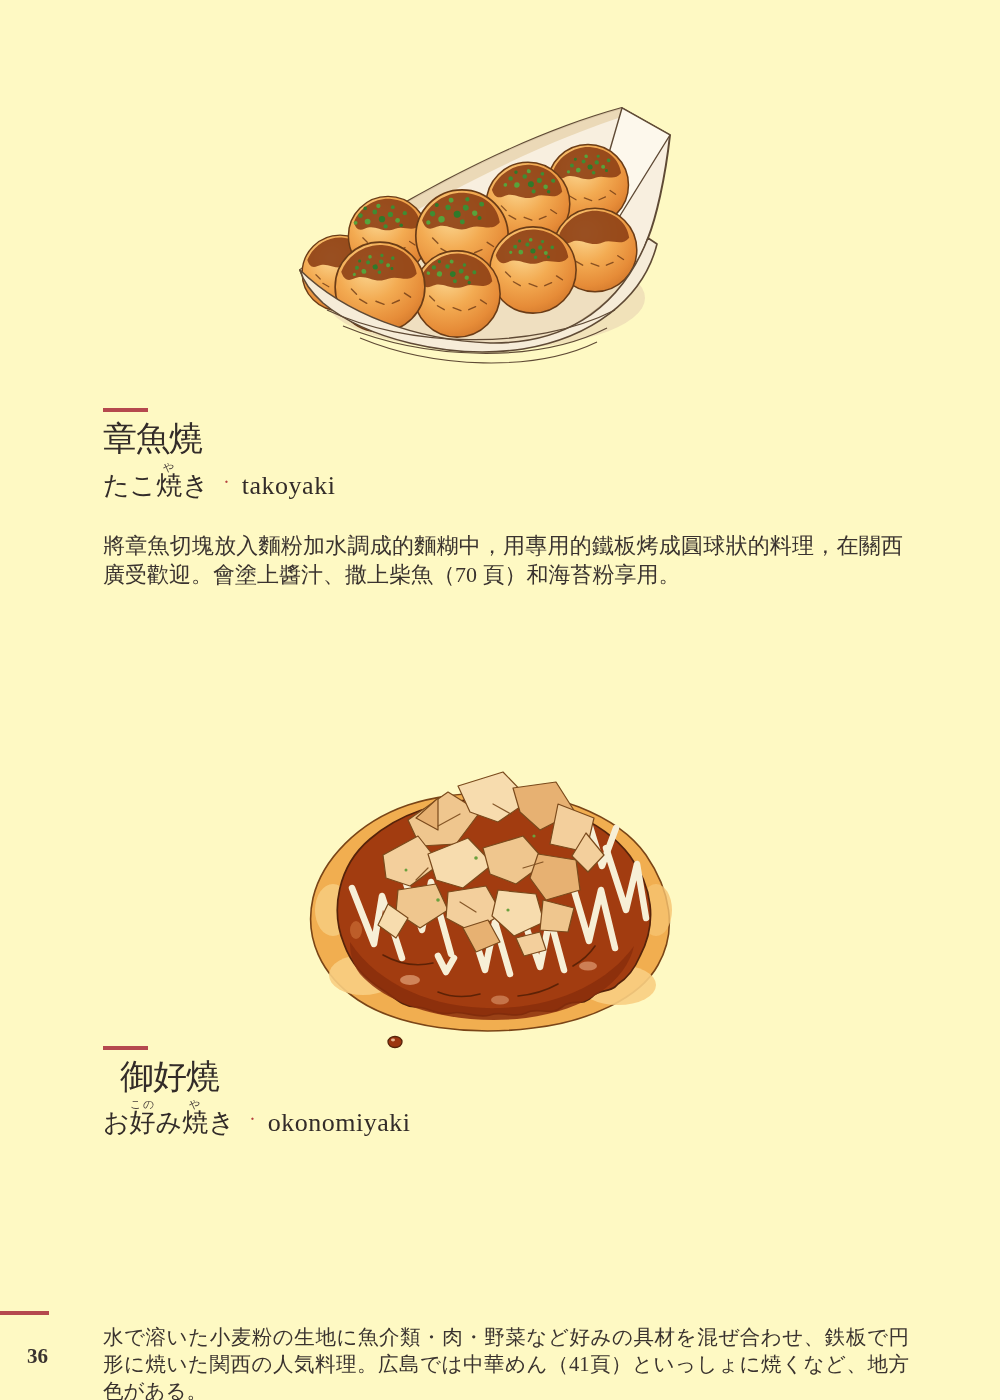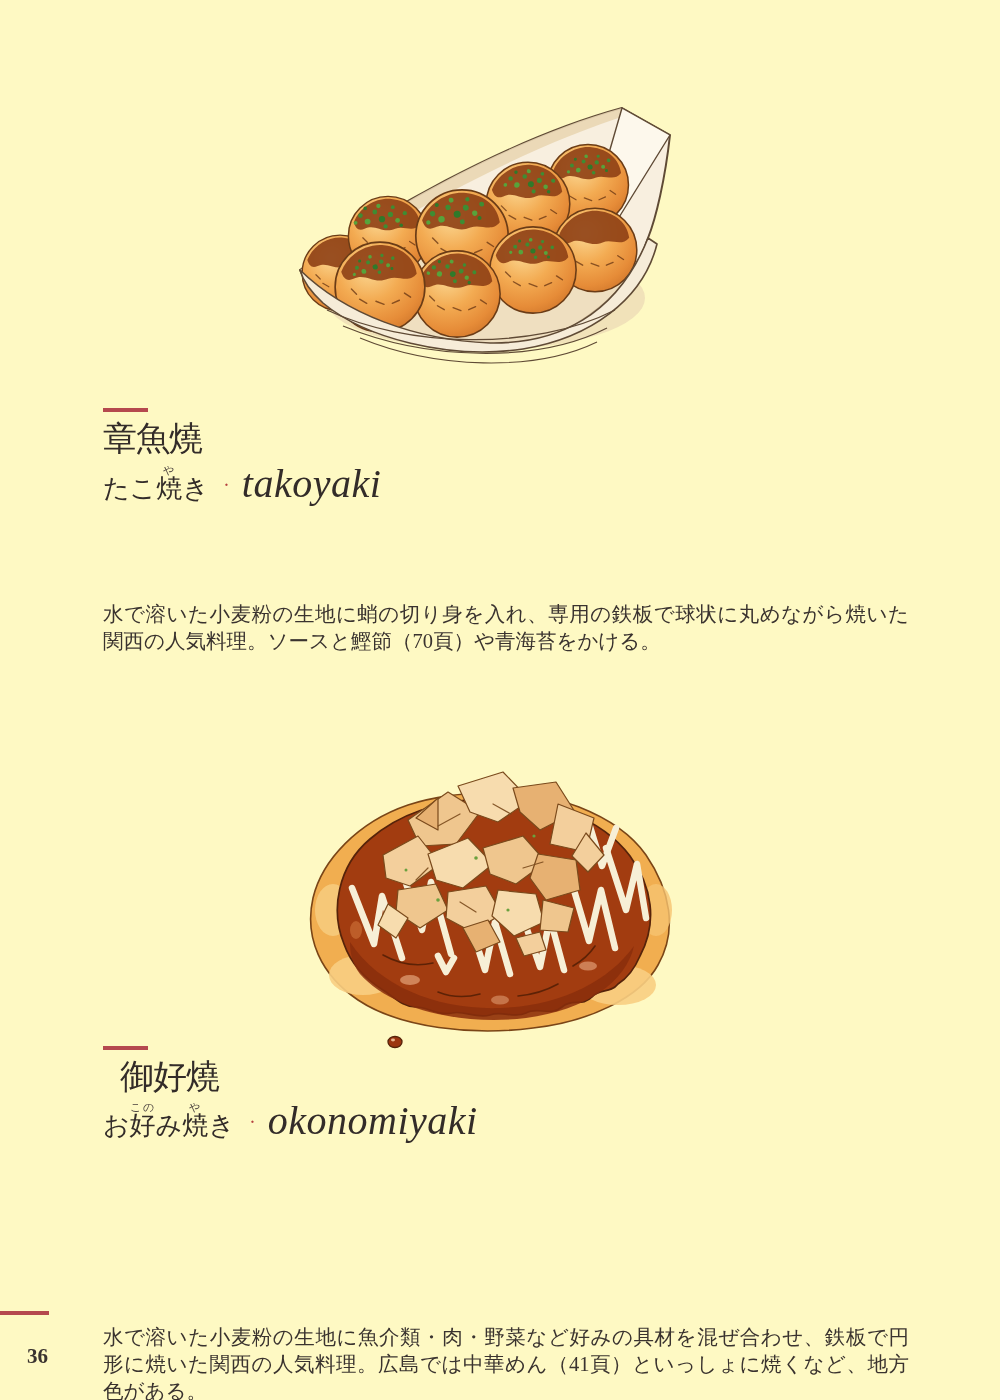--- a/index.html
+++ b/index.html
@@ -40,22 +40,21 @@
     letter-spacing: 1px;
     color: #4a413d;
   }
   .reading .dot {
     color: #b5403f;
     font-size: 15px;
     vertical-align: 7px;
     margin: 0 8px 0 10px;
   }
   .reading .romaji {
-    font-style: italic;
-    font-size: 40px;
+    font-size: 26px;
     letter-spacing: 0.5px;
   }
 
   .para-zh {
     position: absolute;
     width: 800px;
     font-size: 22px;
     line-height: 28.5px;
     text-align: justify;
     color: #3a332f;
@@ -147,22 +146,22 @@
   </svg>
 
   <div class="rule" style="left:103px; top:408px; width:45px;"></div>
 
   <div class="heading" style="left:103px; top:418px;">章魚燒</div>
 
   <div class="reading" style="left:103px; top:462px;">
     <span>たこ</span><ruby><span>焼</span><rt>や</rt></ruby><span>き</span><span class="dot">・</span><span class="romaji">takoyaki</span>
   </div>
 
-
-  <p class="para-ja" style="left:103px; top:601px;">水で溶いた小麦粉の生地に蛸の切り身を入れ、専用の鉄板で球状に丸めながら焼いた関西の人気料理。ソースと鰹節（70頁）や青海苔をかける。</p>
+  <p class="para-zh" style="left:103px; top:532px;">將章魚切塊放入麵粉加水調成的麵糊中，用專用的鐵板烤成圓球狀的料理，在關西廣受歡迎。會塗上醬汁、撒上柴魚（70 頁）和海苔粉享用。</p>
+
 
   <svg class="abs" style="left:288px; top:760px;" width="404" height="292" viewBox="0 0 404 292">
 
     <path d="M200,32 C260,28 330,55 358,95 C382,130 390,170 370,205 C352,238 300,262 245,268 C185,276 112,268 70,240 C33,215 16,178 25,138 C34,100 70,62 120,45 C148,36 172,34 200,32 Z" fill="#f1ae50" stroke="#7a4517" stroke-width="1.6" stroke-linejoin="round"></path>
     <ellipse cx="75" cy="215" rx="34" ry="20" fill="#f8ce82" opacity="0.9"></ellipse>
     <ellipse cx="330" cy="225" rx="38" ry="20" fill="#f8ce82" opacity="0.9"></ellipse>
     <ellipse cx="45" cy="150" rx="18" ry="26" fill="#f8ce82" opacity="0.8"></ellipse>
     <ellipse cx="368" cy="150" rx="16" ry="26" fill="#f6c370" opacity="0.8"></ellipse>
 
     <path d="M195,38 C255,34 315,60 342,96 C364,126 370,162 352,196 C346,210 338,219 330,224 C322,234 312,228 304,237 C294,247 284,238 274,247 C262,257 250,246 238,253 C226,259 214,250 202,255 C188,259 176,250 164,253 C150,256 140,247 128,247 C114,247 105,236 95,230 C79,220 63,204 56,184 C42,150 50,106 82,79 C112,53 150,42 195,38 Z" fill="#a23c10" stroke="#56230a" stroke-width="1.7" stroke-linejoin="round"></path>

